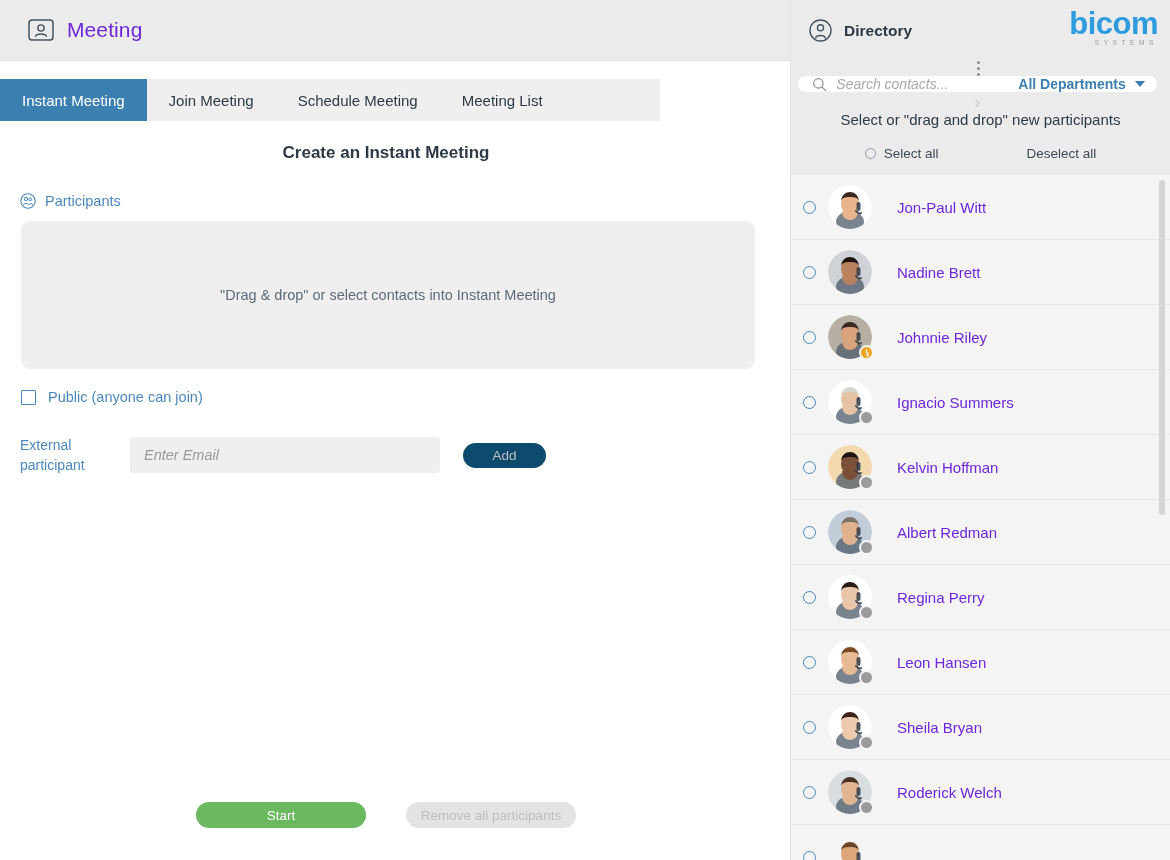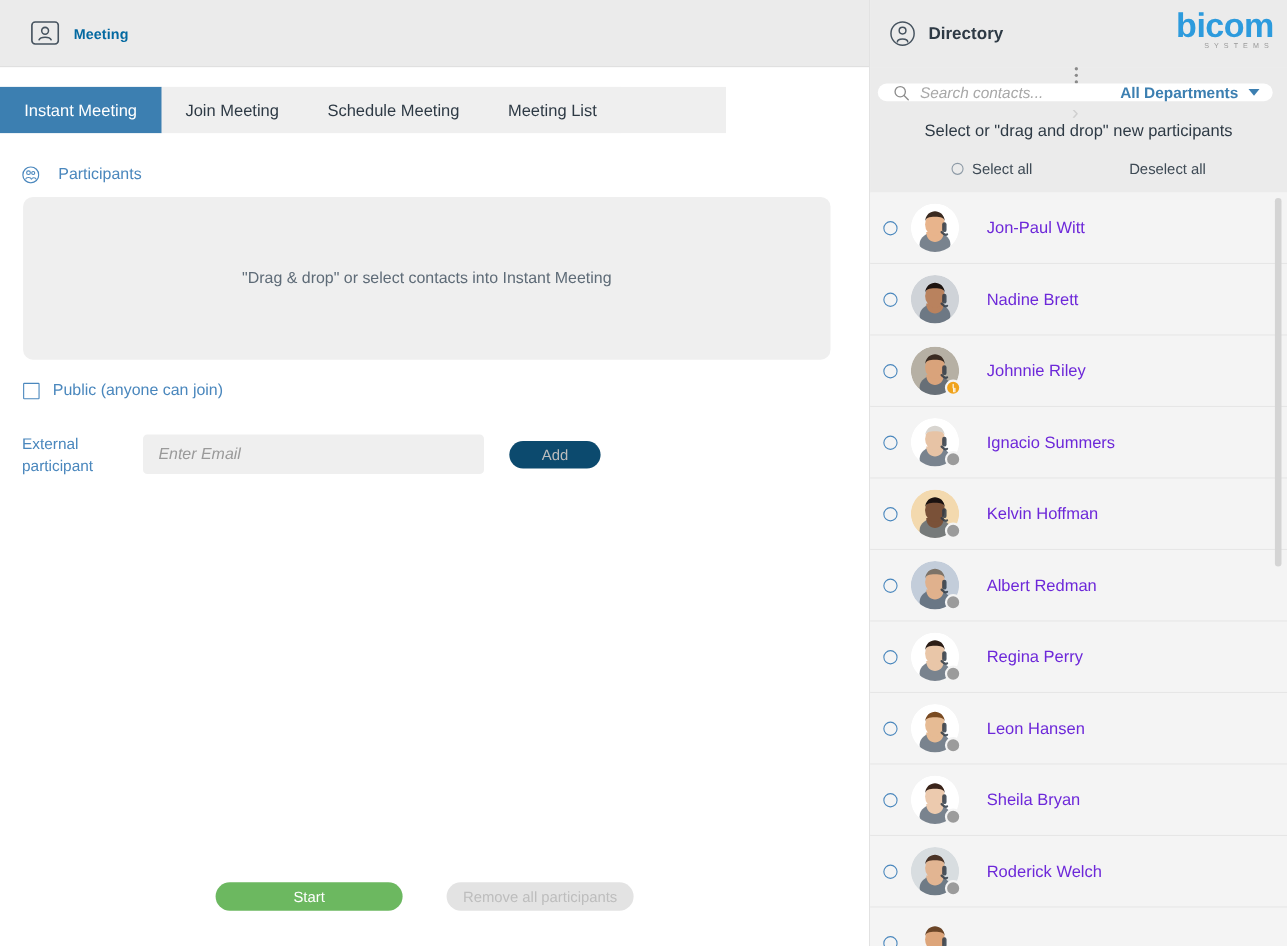--- a/index.html
+++ b/index.html
@@ -12,37 +12,37 @@
   #app { position: relative; width: 1170px; height: 860px; display: flex; }
 
   
   .left-panel { width: 790px; height: 860px; position: relative; background: #ffffff; }
 
   .left-header {
     height: 61px; background: #ebebeb; display: flex; align-items: center;
     padding-left: 28px; border-bottom: 1px solid #e0e0e0;
   }
   .hdr-icon { width: 26px; height: 22px; margin-right: 13px; display:block; }
-  .hdr-title { font-size: 13px; font-weight: bold; color: #0369a1; letter-spacing: .1px; }
+  .hdr-title { font-size: 21px; font-weight: normal; color: #6d28d9; letter-spacing: .1px; }
 
   .tabbar { display: flex; height: 42px; width: 660px; margin-top: 18px; background: #efefef; }
   .tab {
     display: flex; align-items: center; justify-content: center;
     font-size: 15px; color: #2e3a45; padding: 0 22px; cursor: pointer;
     background: #efefef; height: 42px; white-space: nowrap;
   }
   .tab.active { background: #3c7fb1; color: #ffffff; }
 
   .section-title {
     text-align: center; font-size: 17px; font-weight: bold; color: #2e3a45;
     margin-top: 22px; width: 772px;
   }
 
   .participants-label {
-    display: flex; align-items: center; gap: 17px;
+    display: flex; align-items: center; gap: 9px;
     margin: 30px 0 0 20px; color: #4a87bd; font-size: 14.5px;
   }
   .pi-icon { width: 16px; height: 16px; display:block; }
 
   .dropzone {
     margin: 12px 0 0 21px; width: 734px; height: 148px;
     background: #efefef; border-radius: 9px;
     display: flex; align-items: center; justify-content: center;
   }
   .dropzone-text { font-size: 14.5px; color: #5e6b77; }
@@ -173,20 +173,21 @@
       <span class="hdr-title">Meeting</span>
     </div>
 
     <div class="tabbar">
       <div class="tab active">Instant Meeting</div>
       <div class="tab">Join Meeting</div>
       <div class="tab">Schedule Meeting</div>
       <div class="tab">Meeting List</div>
     </div>
 
+    <div class="section-title">Create an Instant Meeting</div>
 
     <div class="participants-label">
       <span>
         <svg class="pi-icon" viewBox="0 0 16 16">
           <circle cx="8" cy="8" r="7.2" fill="none" stroke="#4a87bd" stroke-width="1.1"></circle>
           <circle cx="5.9" cy="6" r="1.7" fill="none" stroke="#4a87bd" stroke-width="1"></circle>
           <circle cx="10.2" cy="6.3" r="1.4" fill="none" stroke="#4a87bd" stroke-width="1"></circle>
           <path d="M3.2 12c.6-2.1 4.8-2.1 5.4 0" fill="none" stroke="#4a87bd" stroke-width="1"></path>
           <path d="M8.6 12c.5-1.8 3.9-1.8 4.3 0" fill="none" stroke="#4a87bd" stroke-width="1"></path>
         </svg>

